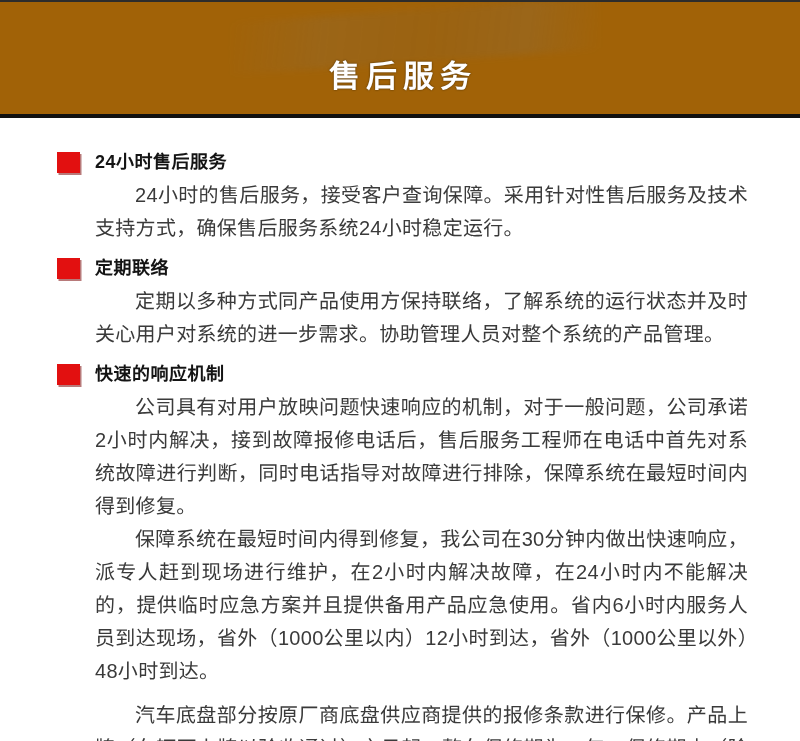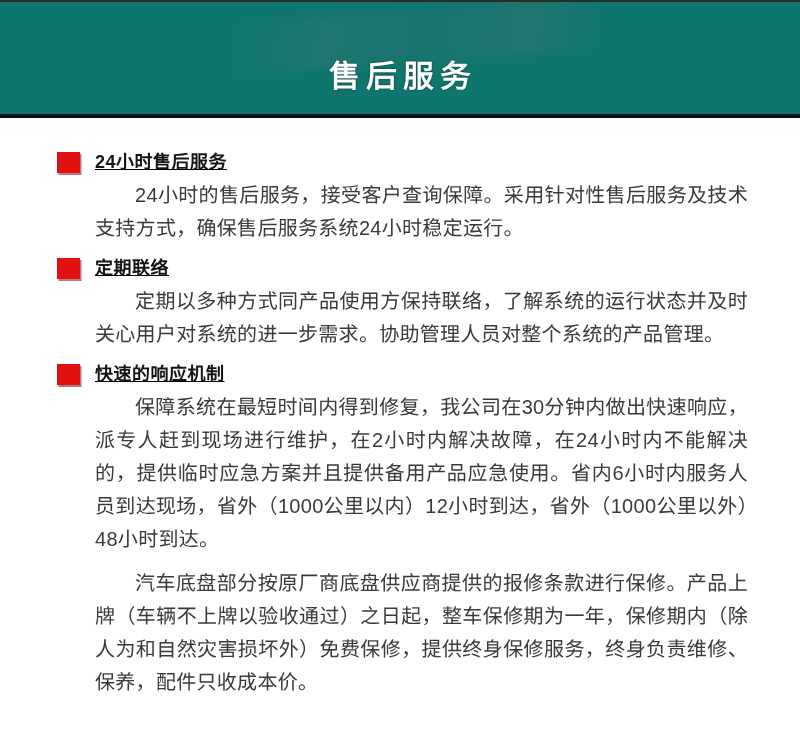--- a/index.html
+++ b/index.html
@@ -15,21 +15,21 @@
     margin: 0 auto;
     background: #ffffff;
     overflow: hidden;
   }
 
   
   .banner {
     position: relative;
     width: 100%;
     height: 118px;
-    background: #0f766e;
+    background: #a16207;
     border-top: 2px solid #2c2c2c;
     border-bottom: 4px solid #101010;
     display: flex;
     justify-content: center;
     align-items: flex-end;
     box-sizing: border-box;
     overflow: hidden;
   }
   .banner-watermark {
     position: absolute;
@@ -62,21 +62,20 @@
   
   .content {
     padding: 32px 52px 20px 57px;
     box-sizing: border-box;
   }
   .section { margin-bottom: 11px; }
   .sec-head {
     display: flex;
     align-items: center;
     margin-bottom: 5px;
-    text-decoration: underline;
   }
   .bullet {
     flex: 0 0 auto;
     width: 23px;
     height: 21px;
     background: #e21010;
     box-shadow: 1.5px 2px 0 rgba(125, 12, 12, 0.55);
     margin-right: 15px;
   }
   .sec-title {
@@ -128,20 +127,21 @@
         <p>定期以多种方式同产品使用方保持联络，了解系统的运行状态并及时关心用户对系统的进一步需求。协助管理人员对整个系统的产品管理。</p>
       </div>
     </section>
 
     <section class="section">
       <div class="sec-head">
         <span class="bullet"></span>
         <h2 class="sec-title">快速的响应机制</h2>
       </div>
       <div class="sec-body">
+        <p>公司具有对用户放映问题快速响应的机制，对于一般问题，公司承诺2小时内解决，接到故障报修电话后，售后服务工程师在电话中首先对系统故障进行判断，同时电话指导对故障进行排除，保障系统在最短时间内得到修复。</p>
         <p>保障系统在最短时间内得到修复，我公司在30分钟内做出快速响应，派专人赶到现场进行维护，在2小时内解决故障，在24小时内不能解决的，提供临时应急方案并且提供备用产品应急使用。省内6小时内服务人员到达现场，省外（1000公里以内）12小时到达，省外（1000公里以外）48小时到达。</p>
       </div>
     </section>
 
     <section class="section">
       <div class="sec-body">
         <p>汽车底盘部分按原厂商底盘供应商提供的报修条款进行保修。产品上牌（车辆不上牌以验收通过）之日起，整车保修期为一年，保修期内（除人为和自然灾害损坏外）免费保修，提供终身保修服务，终身负责维修、保养，配件只收成本价。</p>
       </div>
     </section>
 

